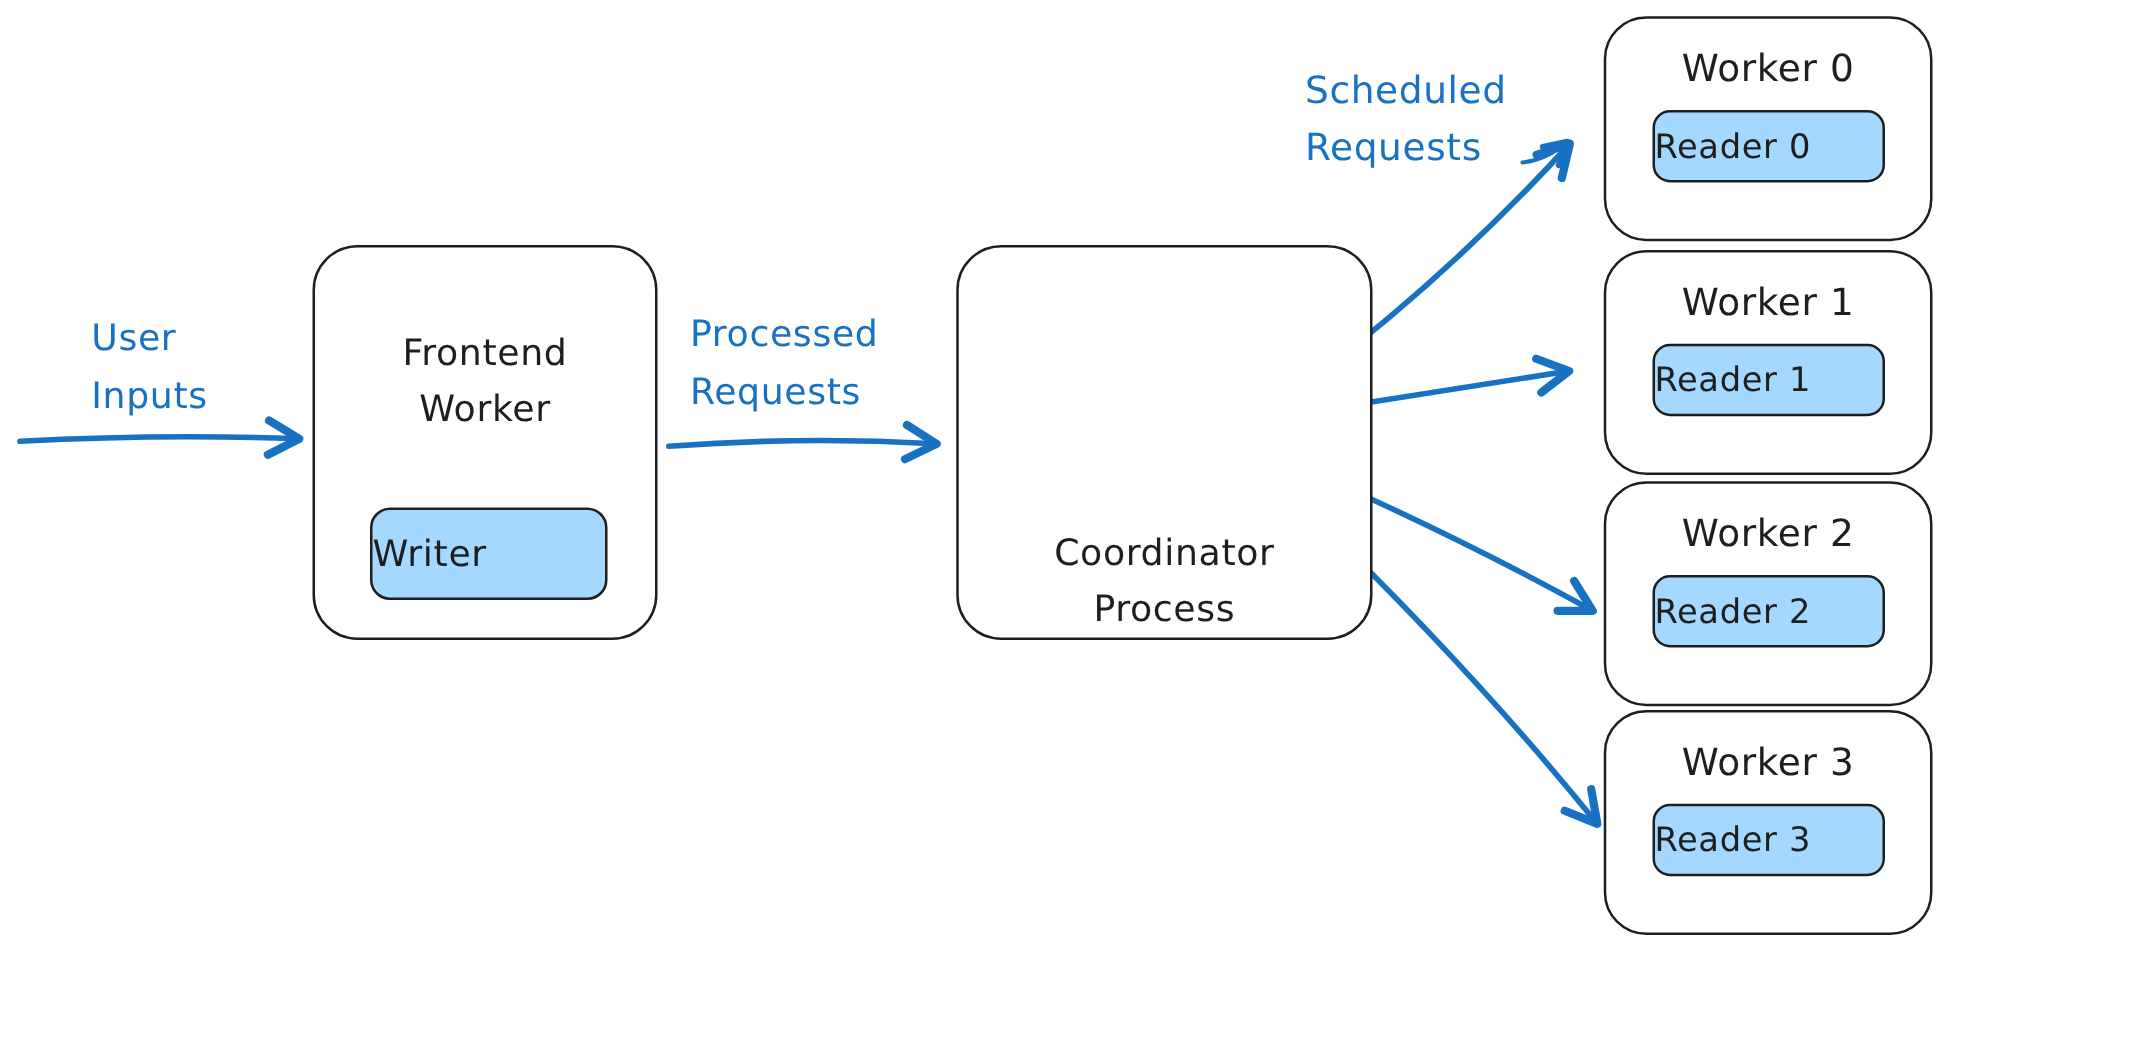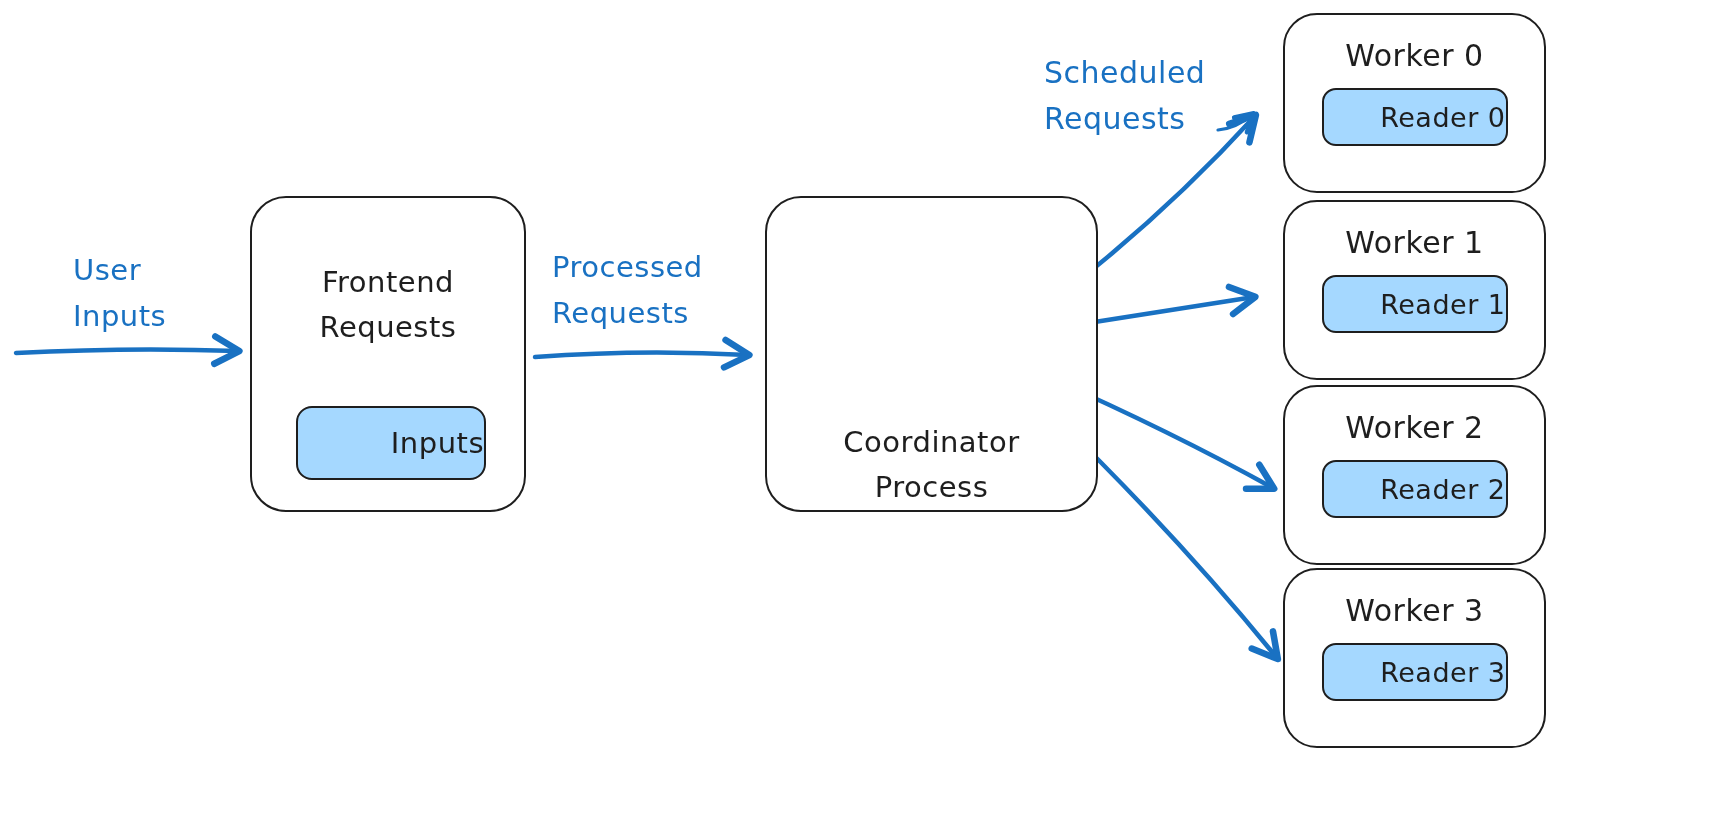--- a/index.html
+++ b/index.html
@@ -40,24 +40,23 @@
     text-align: center;
     letter-spacing: 0.5px;
   }
   .chip {
     background: #a5d8ff;
     border: 2.5px solid #1e1e1e;
     border-radius: 16px;
     box-sizing: border-box;
     display: flex;
     align-items: center;
-    justify-content: flex-end;
+    justify-content: flex-start;
     color: #1e1e1e;
     letter-spacing: 0.5px;
-    padding-left: 48px;
   }
   .frontend-node { left: 250px; top: 196px; width: 276px; height: 316px; }
   .frontend-node .node-title { margin-top: 62px; width: 180px; }
   .frontend-node .chip {
     position: absolute;
     left: 44px; bottom: 30px;
     width: 190px; height: 74px;
     font-size: 29px;
   }
   .coordinator-node { left: 765px; top: 196px; width: 333px; height: 316px; justify-content: flex-end; }
@@ -119,23 +118,23 @@
     <path d="M1218,130 Q1237,128 1253,114" fill="none" stroke="#1971c2" stroke-width="3.2" stroke-linecap="round" marker-end="url(#arrowhead)"></path>
   </svg>
 
   <div class="flow-label lbl-user">User Inputs</div>
 
   <div class="flow-label lbl-scheduled">Scheduled Requests</div>
 
   <div class="flow-label lbl-processed">Processed Requests</div>
 
   <div class="node frontend-node">
-    <div class="node-title">Frontend Requests</div>
+    <div class="node-title">Frontend Worker</div>
     <div class="chip">
-      <span>Inputs</span>
+      <span>Writer</span>
     </div>
   </div>
 
   <div class="node coordinator-node">
     <div class="node-title">Coordinator Process</div>
   </div>
 
   <div class="node worker-node worker-0">
     <div class="node-title">Worker 0</div>
     <div class="chip">

